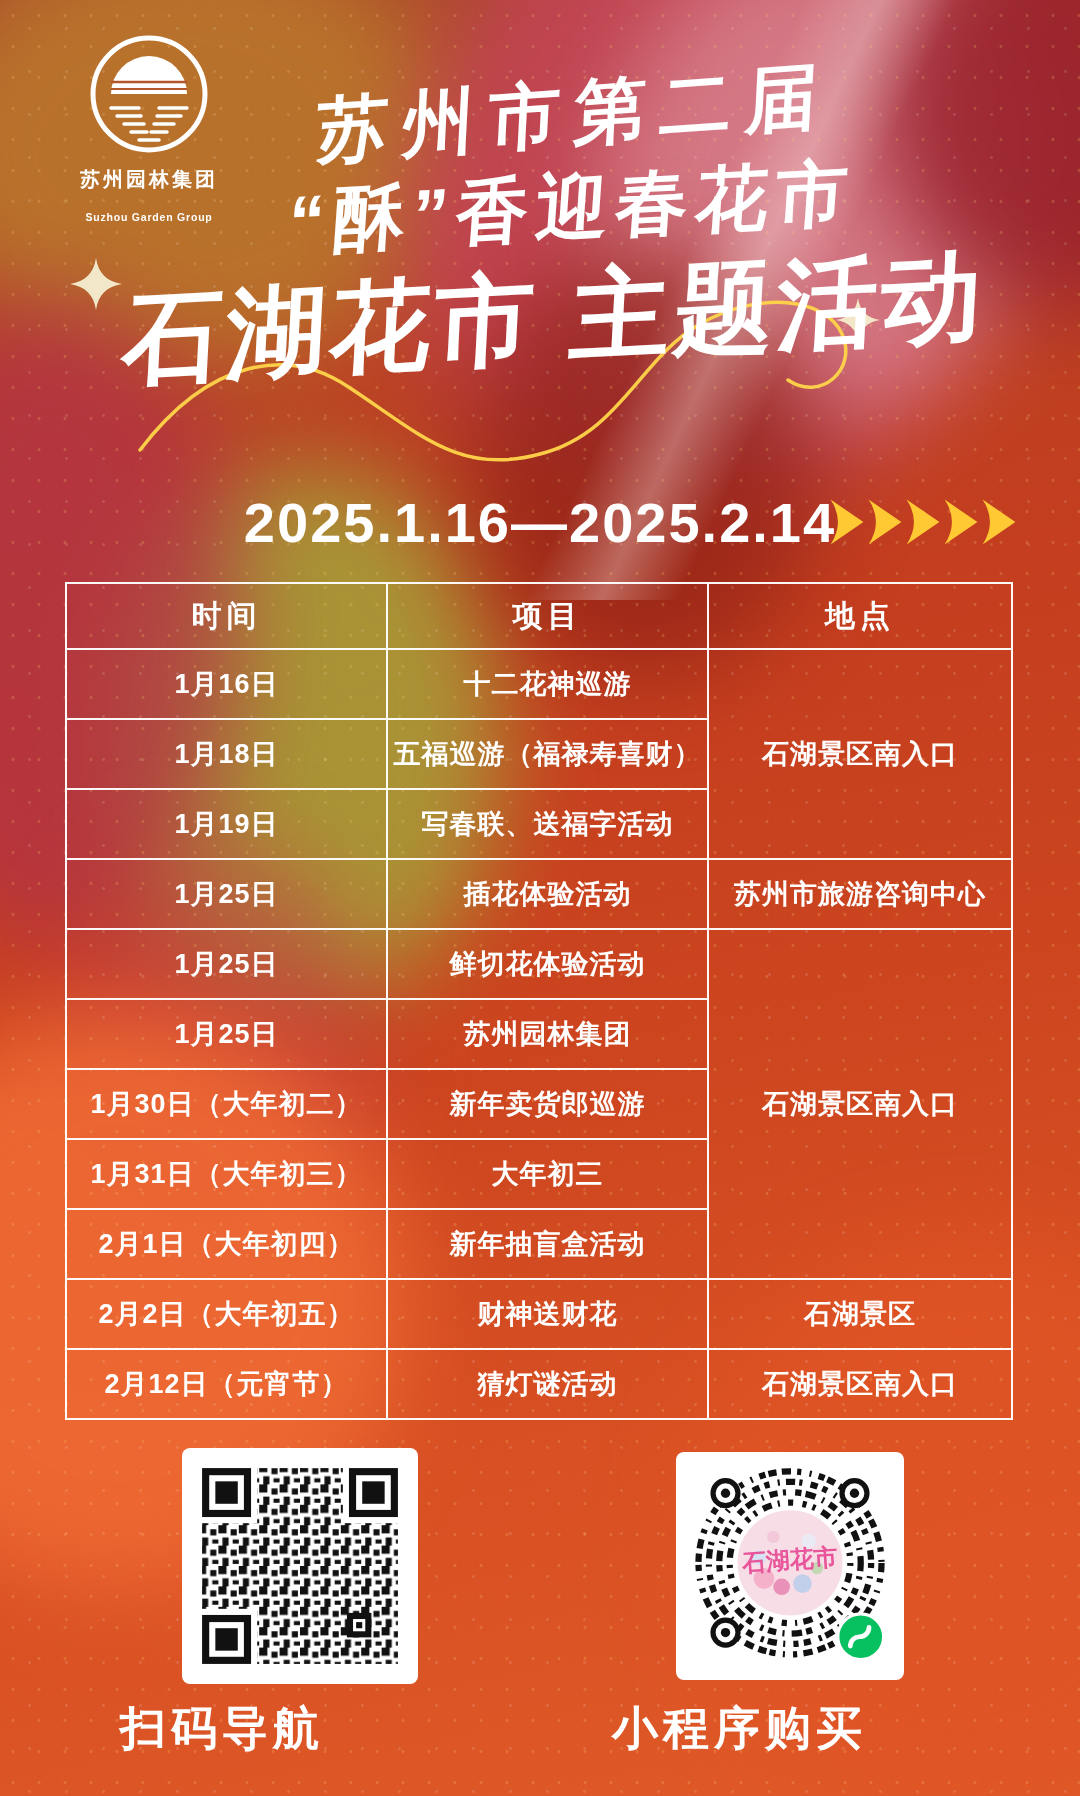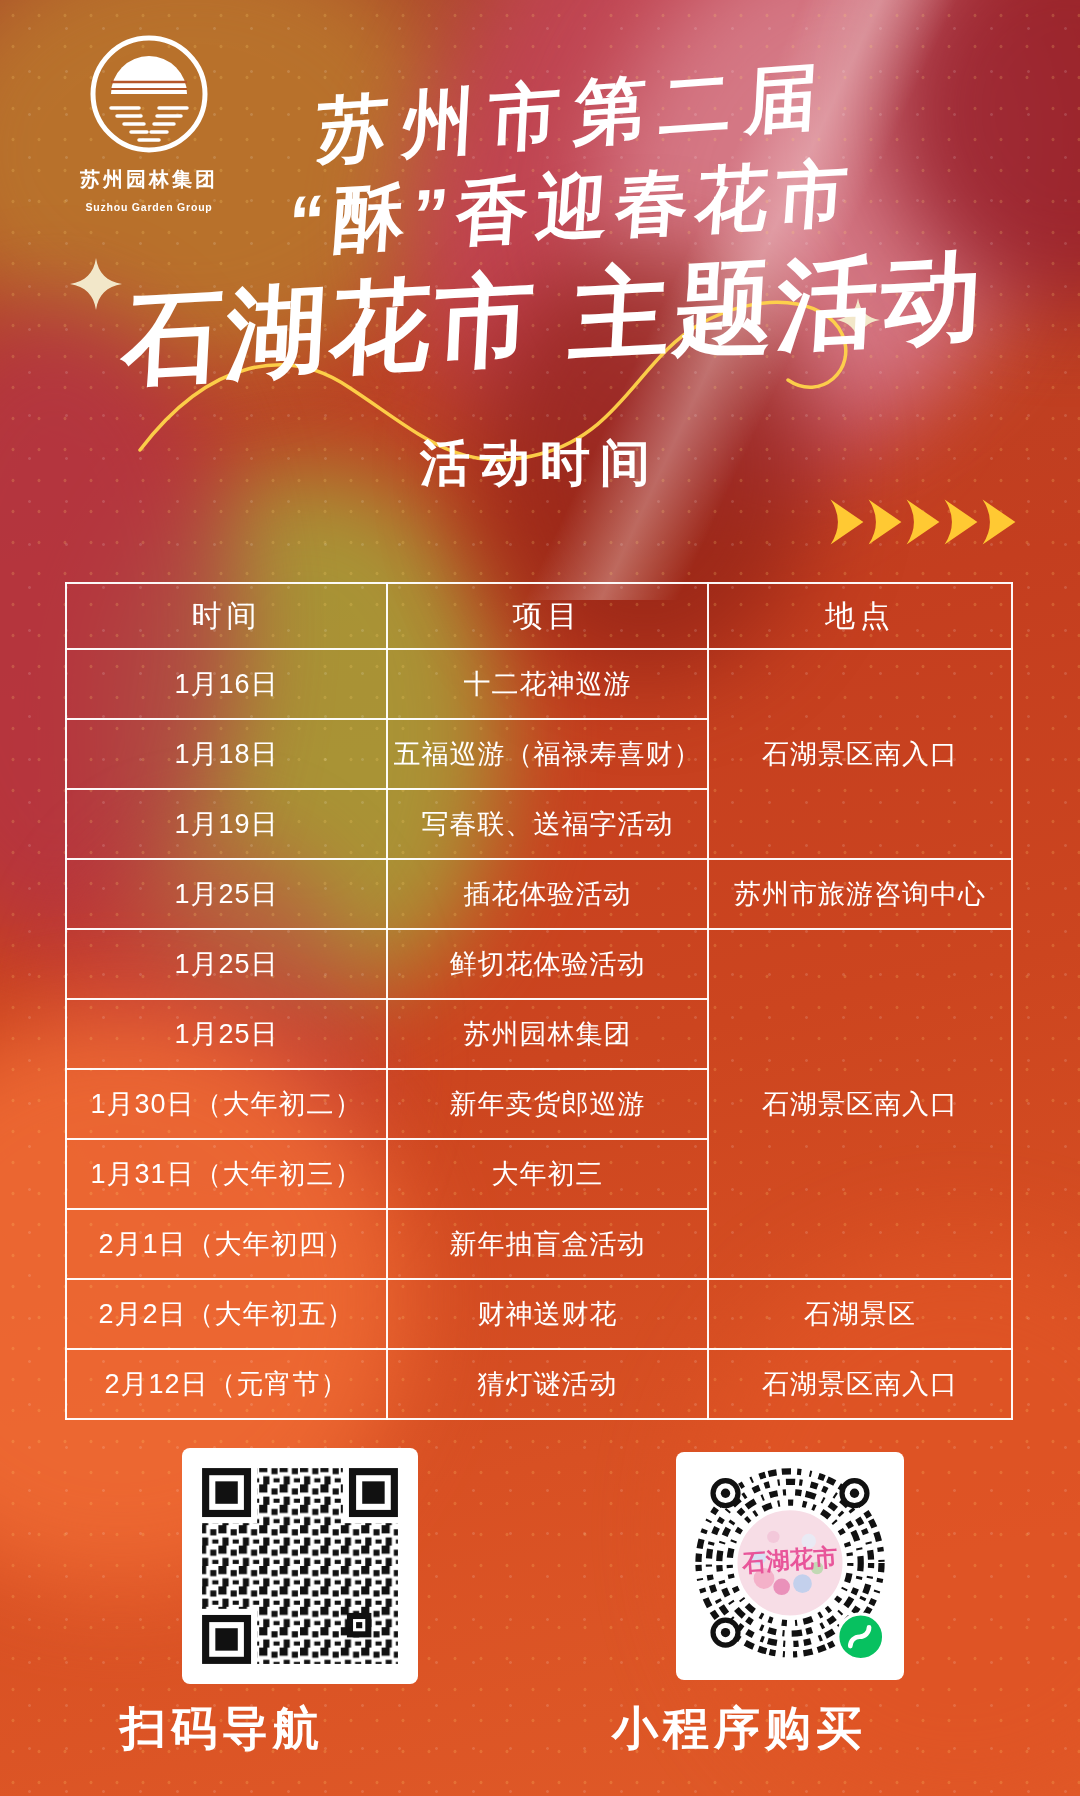--- a/index.html
+++ b/index.html
@@ -26,21 +26,21 @@
     background:linear-gradient(115deg,transparent 42%,rgba(255,236,236,.33) 50%,transparent 58%);}
   .glitter-a{position:absolute;inset:0;opacity:.22;
     background-image:radial-gradient(rgba(255,213,110,.9) 1.2px,transparent 1.8px);
     background-size:26px 31px;}
   .glitter-b{position:absolute;inset:0;opacity:.14;
     background-image:radial-gradient(rgba(255,255,255,.95) 1px,transparent 1.6px);
     background-size:37px 43px;background-position:11px 7px;}
   
   .logo{position:absolute;left:44px;top:32px;width:210px;text-align:center;z-index:5;}
   .logo-cn{font-size:20px;font-weight:bold;letter-spacing:3px;margin-top:4px;}
-  .logo-en{font-size:10.5px;font-weight:bold;letter-spacing:.8px;margin-top:8px;}
+  .logo-en{font-size:10.5px;font-weight:bold;letter-spacing:.8px;margin-top:18px;}
   
   .hand{position:absolute;left:0;width:1080px;text-align:center;z-index:6;
     font-weight:bold;white-space:nowrap;}
   .title-1{top:66px;font-size:72px;letter-spacing:14px;
     transform:translateX(34px) rotate(-4deg) skewX(-7deg);}
   .title-2{top:160px;font-size:72px;letter-spacing:8px;
     transform:translateX(32px) rotate(-3deg) skewX(-7deg);}
   .title-main{top:252px;font-size:100px;letter-spacing:4px;
     transform:translateX(14px) rotate(-3deg) skewX(-6deg);}
   .curve-svg{position:absolute;left:120px;top:238px;z-index:4;}
@@ -51,21 +51,21 @@
   .section-label{position:absolute;left:0;top:430px;width:1080px;text-align:center;
     font-size:50px;font-weight:bold;letter-spacing:10px;z-index:6;}
   .date-line{position:absolute;left:0;top:490px;width:1080px;text-align:center;
     font-size:56px;font-weight:bold;letter-spacing:2px;z-index:6;}
   .arrows{position:absolute;left:828px;top:494px;display:flex;gap:0;z-index:6;}
   .arrows svg{display:block;}
   
   .schedule{position:absolute;left:65px;top:582px;width:946px;z-index:6;
     border-collapse:collapse;table-layout:fixed;}
   .schedule th,.schedule td{border:2px solid rgba(255,255,255,.96);
-    text-align:center;vertical-align:middle;font-weight:normal;color:#fff;padding:0;}
+    text-align:center;vertical-align:middle;font-weight:bold;color:#fff;padding:0;}
   .schedule th{height:64px;font-size:30px;letter-spacing:5px;}
   .schedule td{height:68px;font-size:27px;letter-spacing:1px;}
   
   .qr-box{position:absolute;background:#fff;border-radius:8px;z-index:6;
     display:flex;align-items:center;justify-content:center;}
   .qr-left{left:182px;top:1448px;width:236px;height:236px;}
   .qr-right{left:676px;top:1452px;width:228px;height:228px;}
   .qr-label{position:absolute;width:360px;text-align:left;top:1698px;
     font-size:46px;font-weight:bold;letter-spacing:5px;z-index:6;}
   .lbl-left{left:120px;}
@@ -123,21 +123,21 @@
     <path d="M22 0 C24 13 31 20 44 22 C31 24 24 31 22 44 C20 31 13 24 0 22 C13 20 20 13 22 0 Z" fill="#f2e7c9"></path>
   </svg>
   <svg class="sparkle sp-right" width="44" height="44" viewBox="0 0 44 44">
     <path d="M22 0 C24 13 31 20 44 22 C31 24 24 31 22 44 C20 31 13 24 0 22 C13 20 20 13 22 0 Z" fill="#f2e7c9"></path>
   </svg>
 
   <div class="hand title-1">苏州市第二届</div>
   <div class="hand title-2">“酥”香迎春花市</div>
   <div class="hand title-main">石湖花市 主题活动</div>
 
-  <div class="section-label">活动时间</div>
+  <div class="date-line">2025.1.16—2025.2.14</div>
   <div class="arrows">
     <svg width="38" height="56" viewBox="0 0 44 56">
           <path d="M3 2 Q20 28 3 54 L41 28 Z" fill="#ffc933"></path>
         </svg>
     <svg width="38" height="56" viewBox="0 0 44 56">
           <path d="M3 2 Q20 28 3 54 L41 28 Z" fill="#ffc933"></path>
         </svg>
     <svg width="38" height="56" viewBox="0 0 44 56">
           <path d="M3 2 Q20 28 3 54 L41 28 Z" fill="#ffc933"></path>
         </svg>

